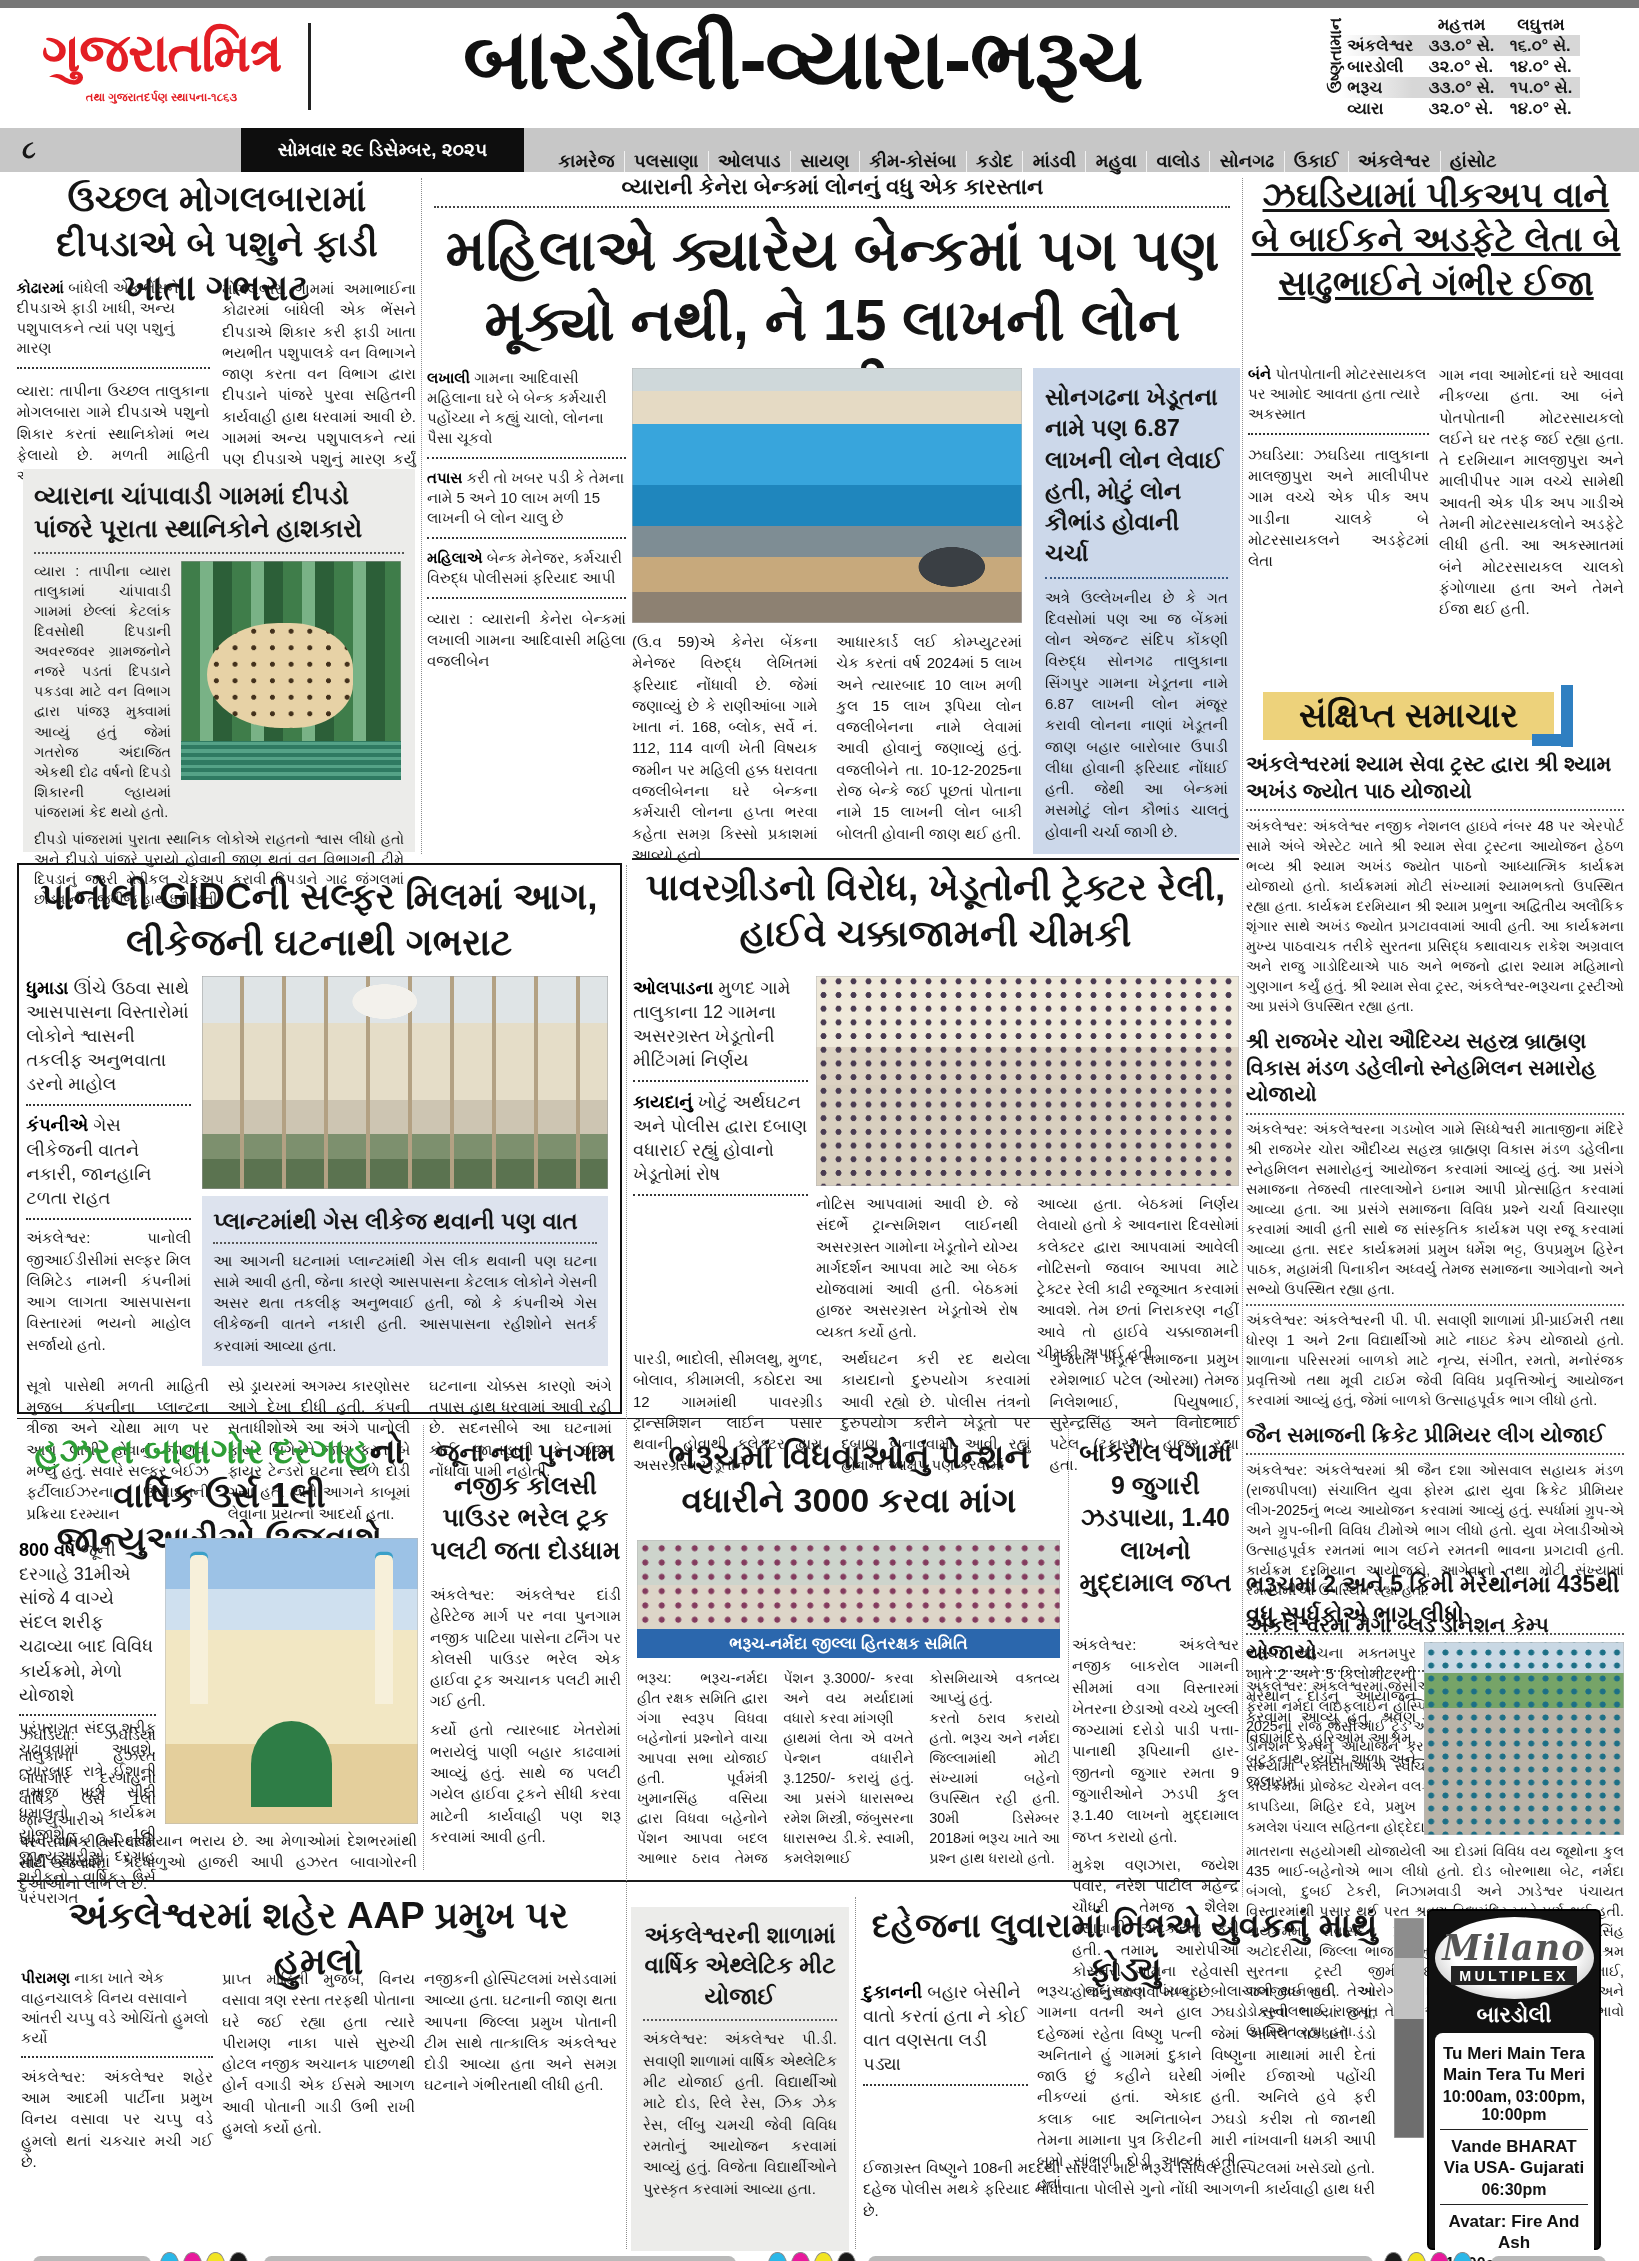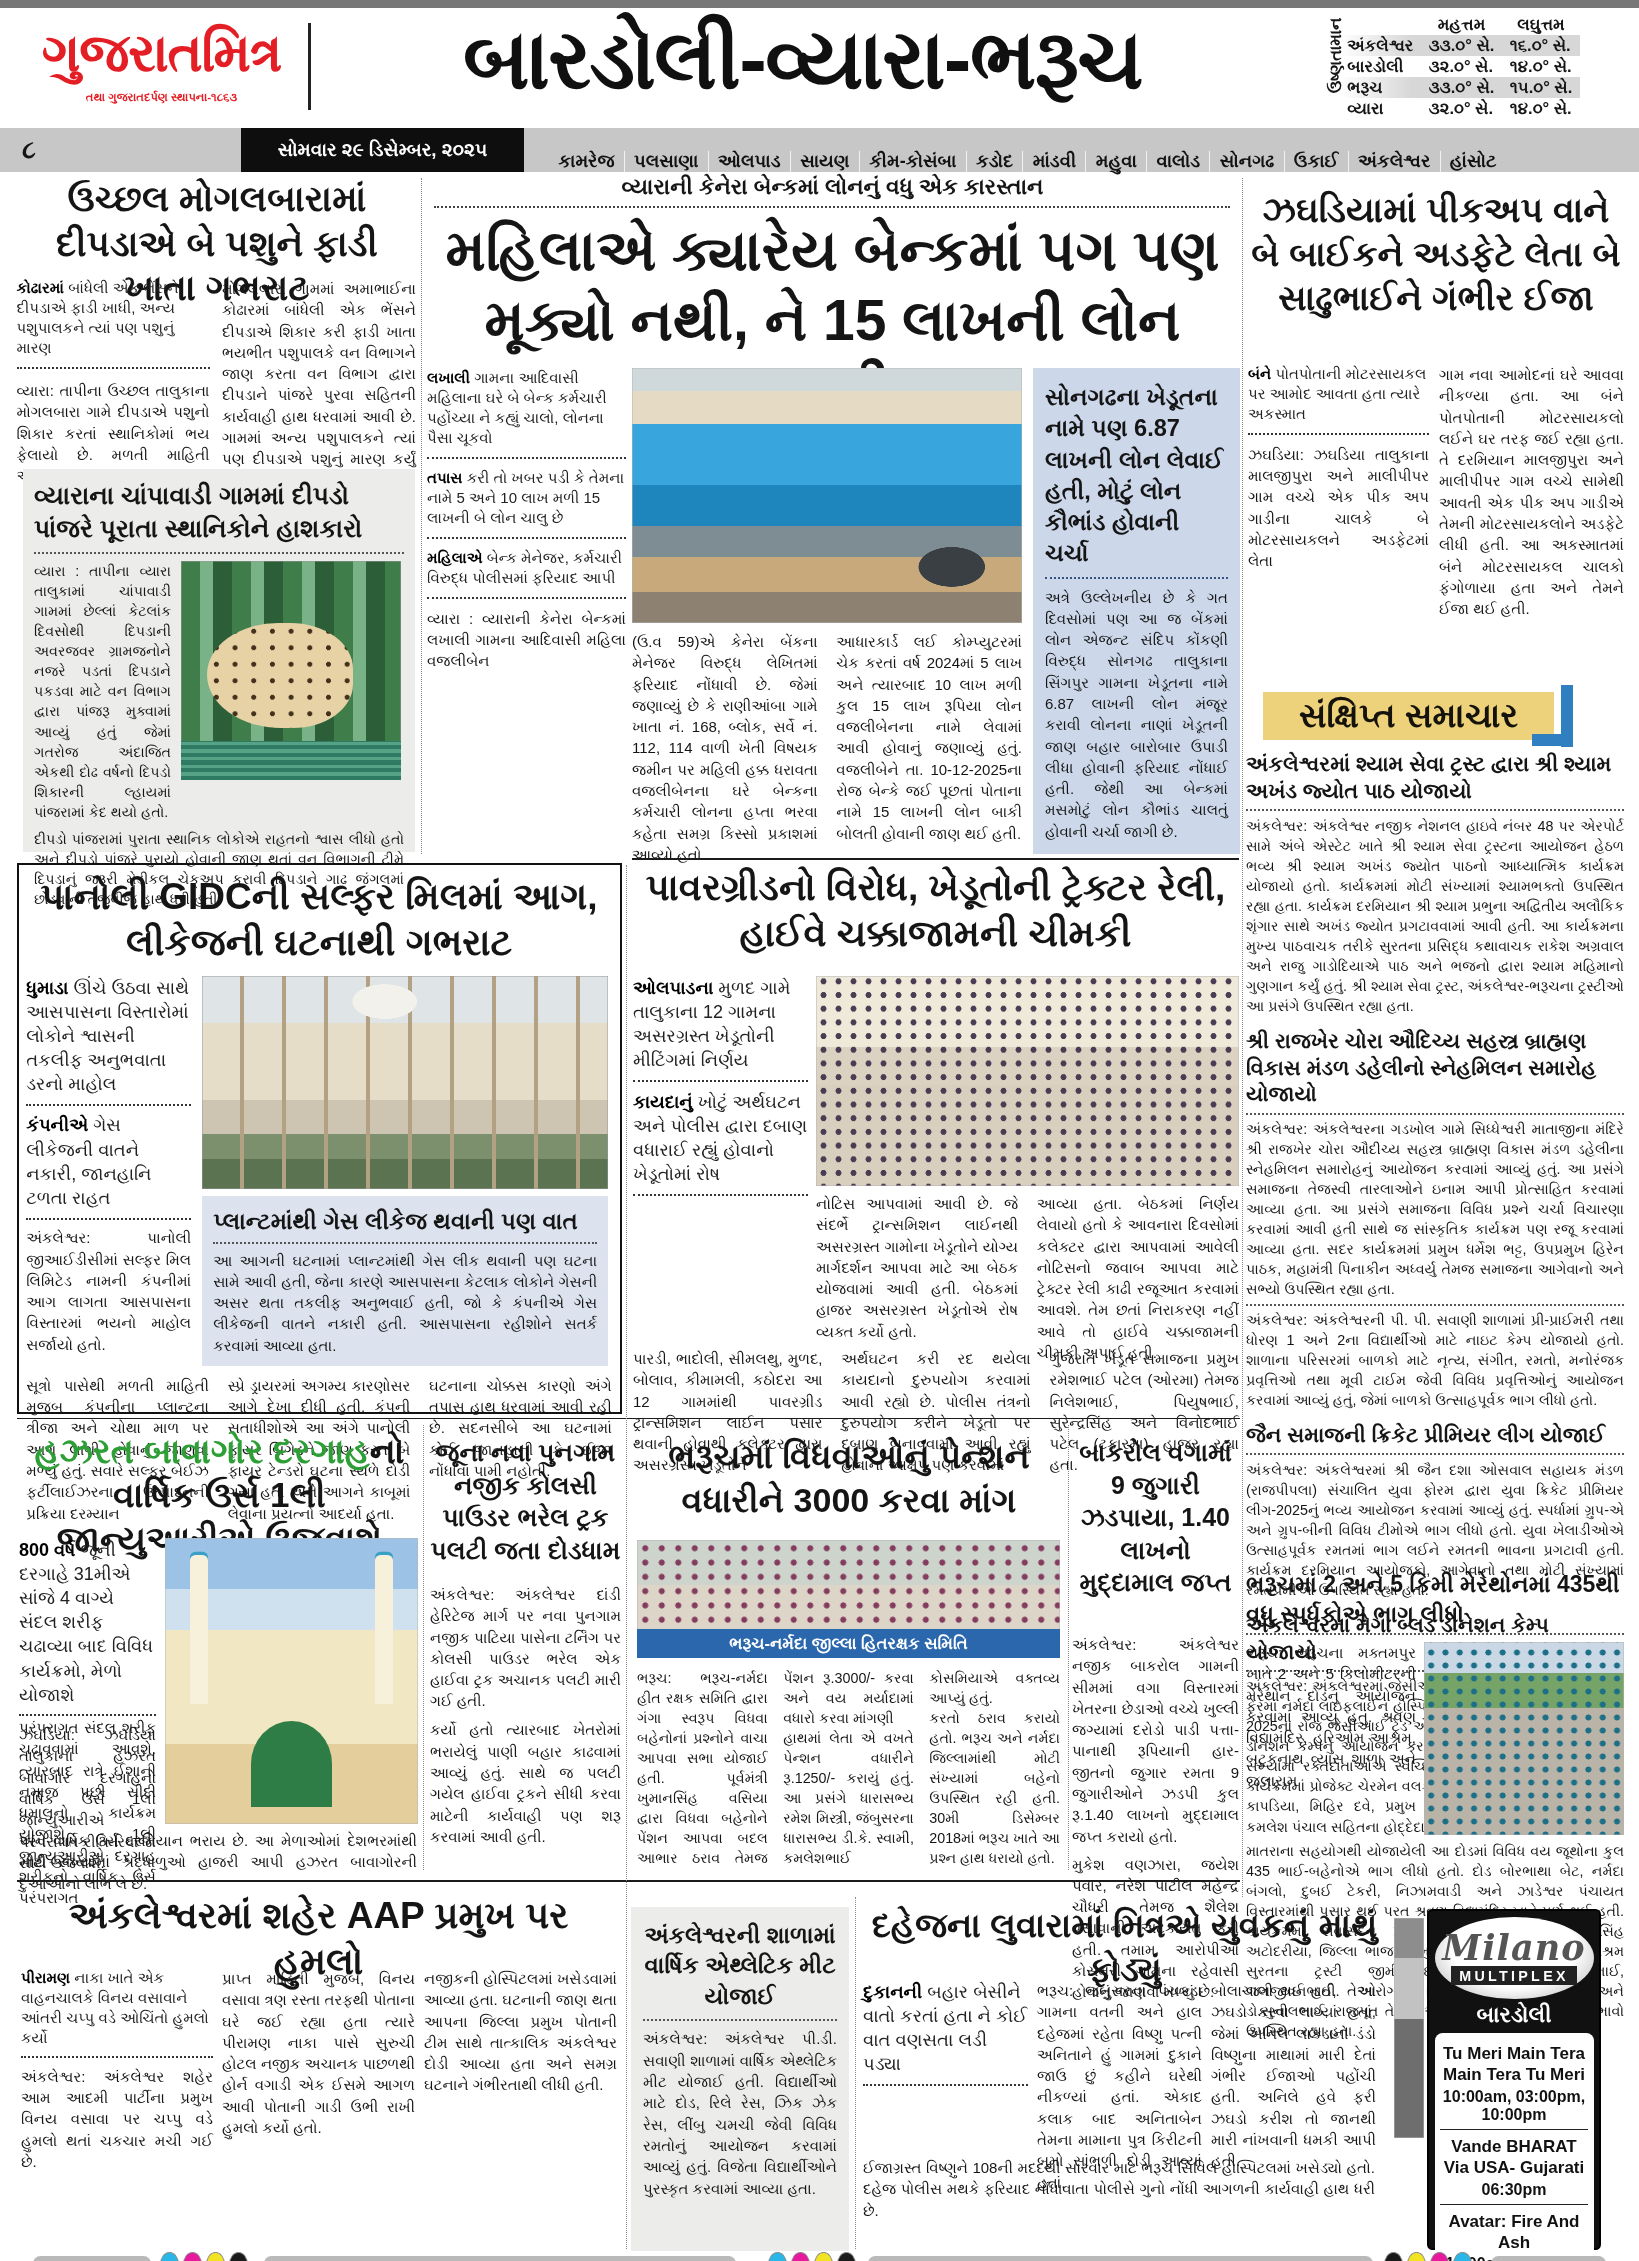--- a/index.html
+++ b/index.html
@@ -184,21 +184,21 @@
       <p class="bd just">આધારકાર્ડ લઈ કોમ્પ્યુટરમાં ચેક કરતાં વર્ષ 2024માં 5 લાખ અને ત્યારબાદ 10 લાખ મળી કુલ 15 લાખ રૂપિયા લોન વજલીબેનના નામે લેવામાં આવી હોવાનું જણાવ્યું હતું. વજલીબેને તા. 10-12-2025ના રોજ બેન્કે જઈ પૂછતાં પોતાના નામે 15 લાખની લોન બાકી બોલતી હોવાની જાણ થઈ હતી.</p>
     </div>
   </div>
 
   <div class="abs bluebox" style="left:1033px;top:360px;width:207px;height:486px;">
     <div class="bh">સોનગઢના ખેડૂતના નામે પણ 6.87 લાખની લોન લેવાઈ હતી, મોટું લોન કૌભાંડ હોવાની ચર્ચા</div>
     <div class="dotr" style="border-color:#355480;"></div>
     <p class="bd just">અત્રે ઉલ્લેખનીય છે કે ગત દિવસોમાં પણ આ જ બેંકમાં લોન એજન્ટ સંદિપ કોંકણી વિરુદ્ધ સોનગઢ તાલુકાના સિંગપુર ગામના ખેડૂતના નામે 6.87 લાખની લોન મંજૂર કરાવી લોનના નાણાં ખેડૂતની જાણ બહાર બારોબાર ઉપાડી લીધા હોવાની ફરિયાદ નોંધાઈ હતી. જેથી આ બેન્કમાં મસમોટું લોન કૌભાંડ ચાલતું હોવાની ચર્ચા જાગી છે.</p>
   </div>
 
-  <div class="abs h64 ctr" style="left:1248px;top:180px;width:376px;">ઝઘડિયામાં પીકઅપ વાને બે બાઈકને અડફેટે લેતા બે સાઢુભાઈને ગંભીર ઈજા</div>
+  <div class="abs h64 ctr" style="left:1248px;top:165px;width:376px;text-decoration:underline;">ઝઘડિયામાં પીકઅપ વાને બે બાઈકને અડફેટે લેતા બે સાઢુભાઈને ગંભીર ઈજા</div>
   <div class="abs" style="left:1248px;top:356px;width:181px;">
     <div class="lead"><b>બંને</b> <span>પોતપોતાની મોટરસાયકલ પર આમોદ આવતા હતા ત્યારે અકસ્માત</span></div>
     <div class="dotr-th" style="margin:8.8px 0;"></div>
     <p class="bd just" style="margin-top:7.7px;">ઝઘડિયા: ઝઘડિયા તાલુકાના માલજીપુરા અને માલીપીપર ગામ વચ્ચે એક પીક અપ ગાડીના ચાલકે બે મોટરસાયકલને અડફેટમાં લેતા</p>
   </div>
   <div class="abs" style="left:1439px;top:356px;width:185px;">
     <p class="bd just">ગામ નવા આમોદનાં ઘરે આવવા નીકળ્યા હતા. આ બંને પોતપોતાની મોટરસાયકલો લઈને ઘર તરફ જઈ રહ્યા હતા. તે દરમિયાન માલજીપુરા અને માલીપીપર ગામ વચ્ચે સામેથી આવતી એક પીક અપ ગાડીએ તેમની મોટરસાયકલોને અડફેટે લીધી હતી. આ અકસ્માતમાં બંને મોટરસાયકલ ચાલકો ફંગોળાયા હતા અને તેમને ઈજા થઈ હતી.</p>
   </div>
 
   <div class="abs" style="left:16.5px;top:855px;width:605px;height:551px;border:2.2px solid #111;padding:8.8px 7.7px;">

